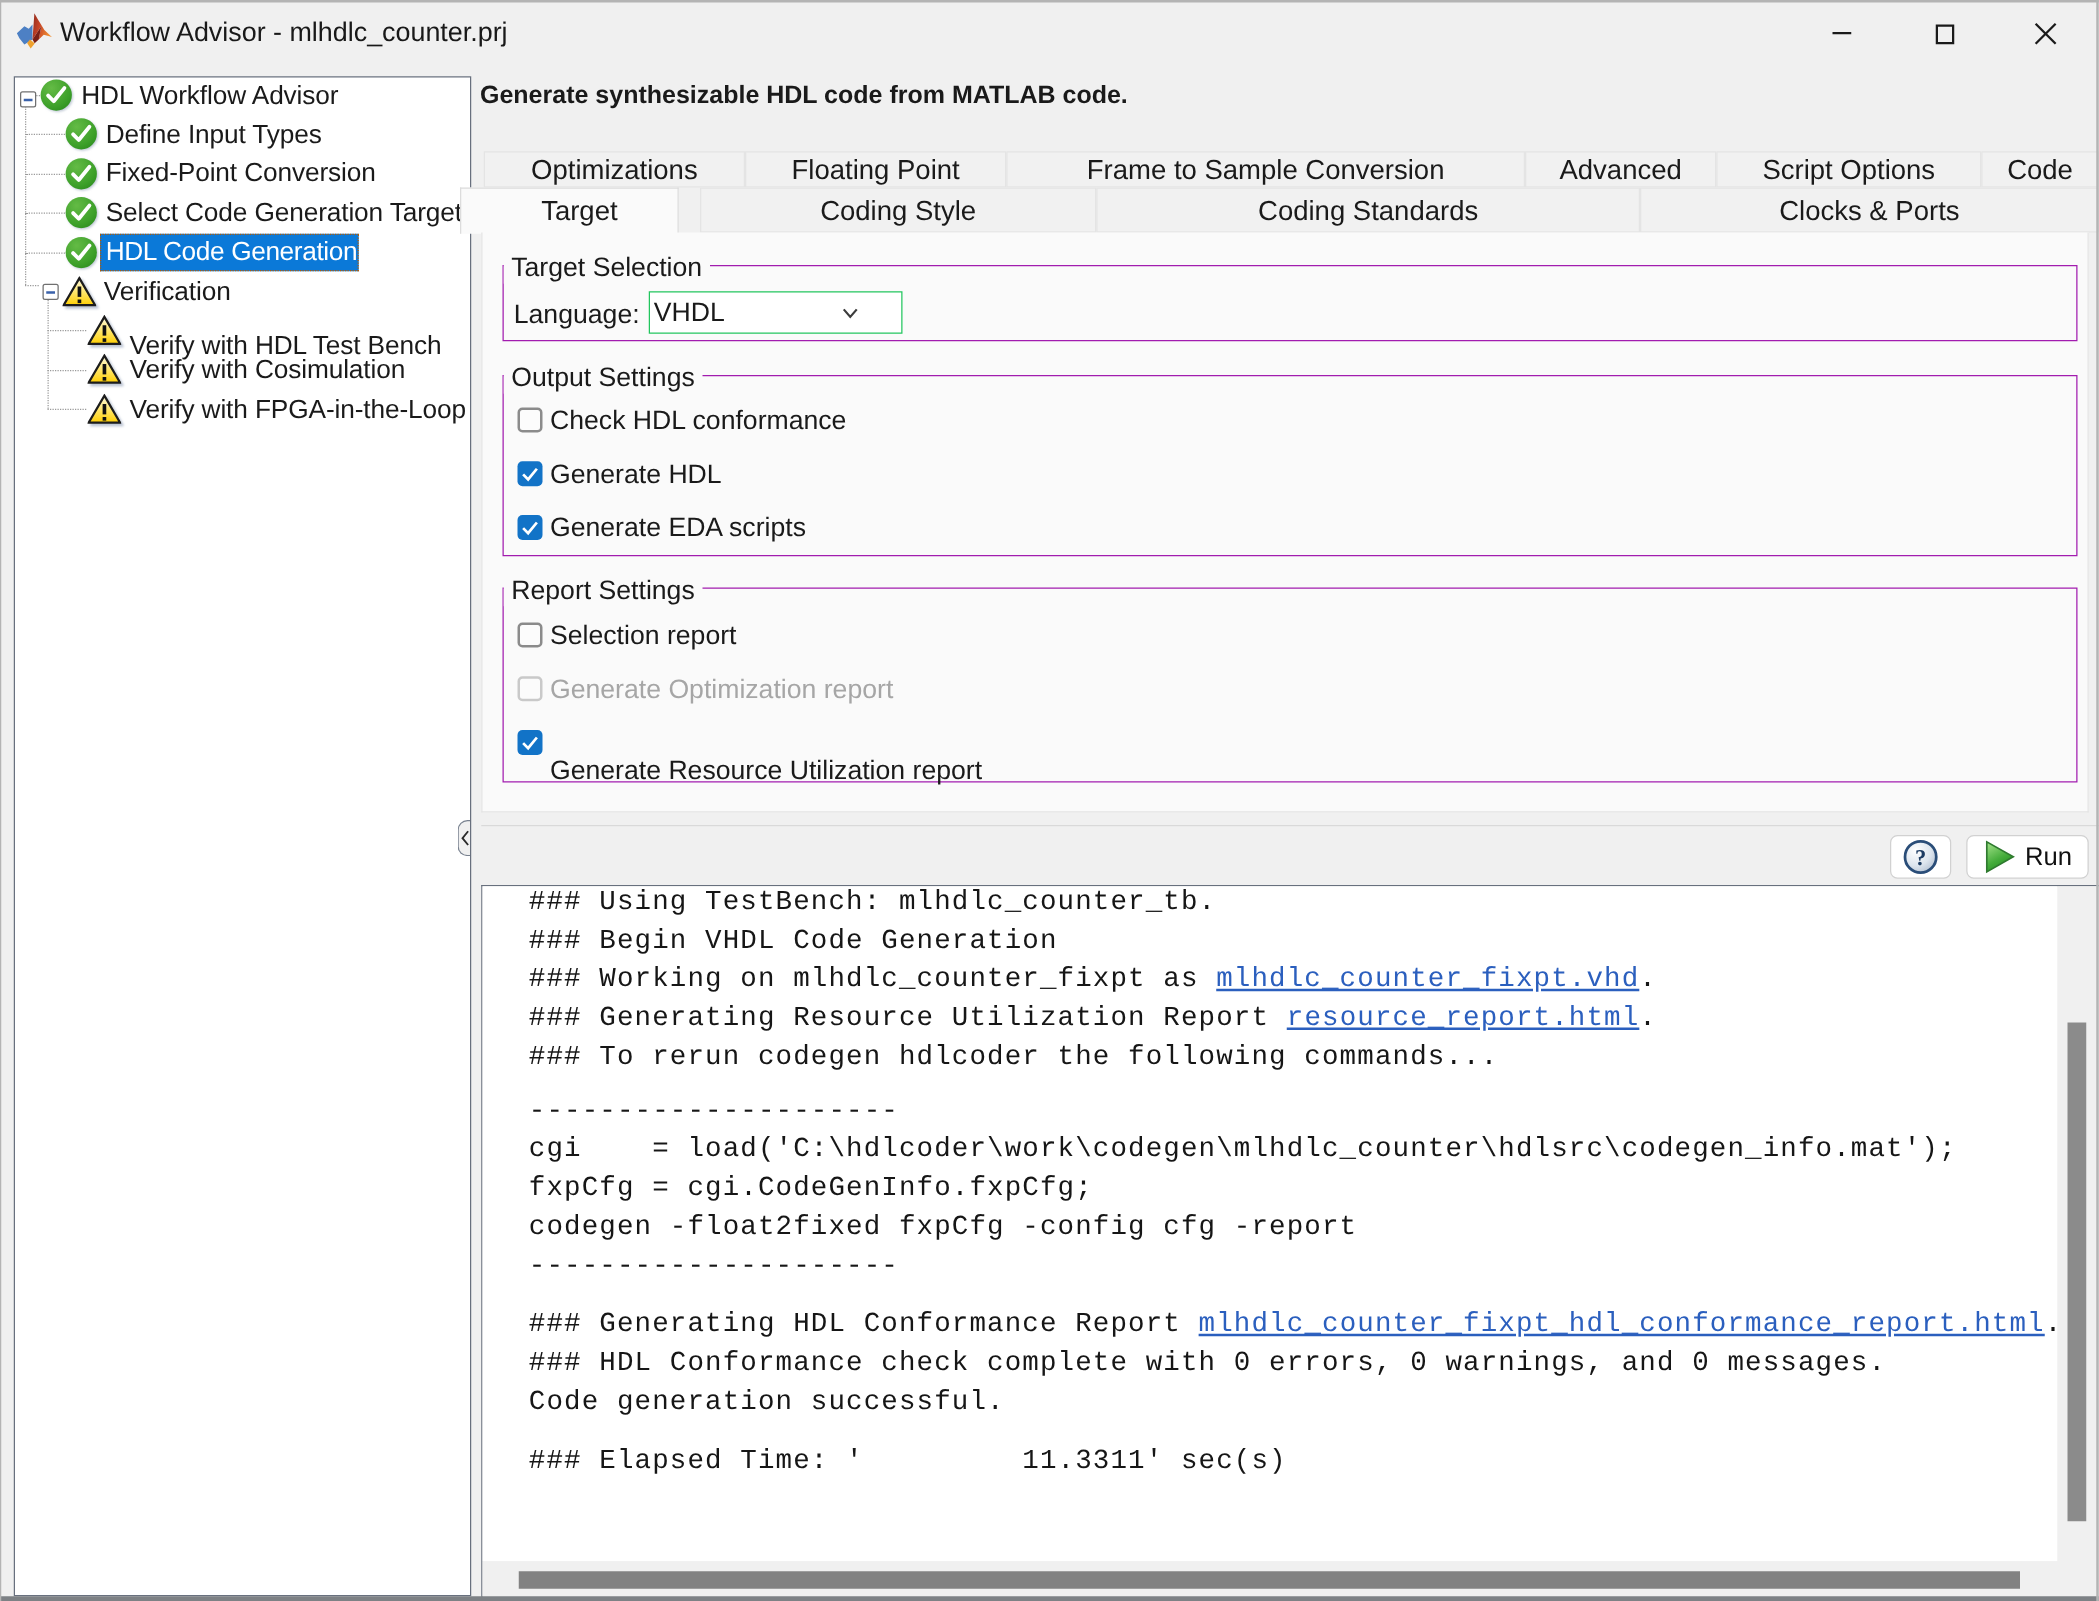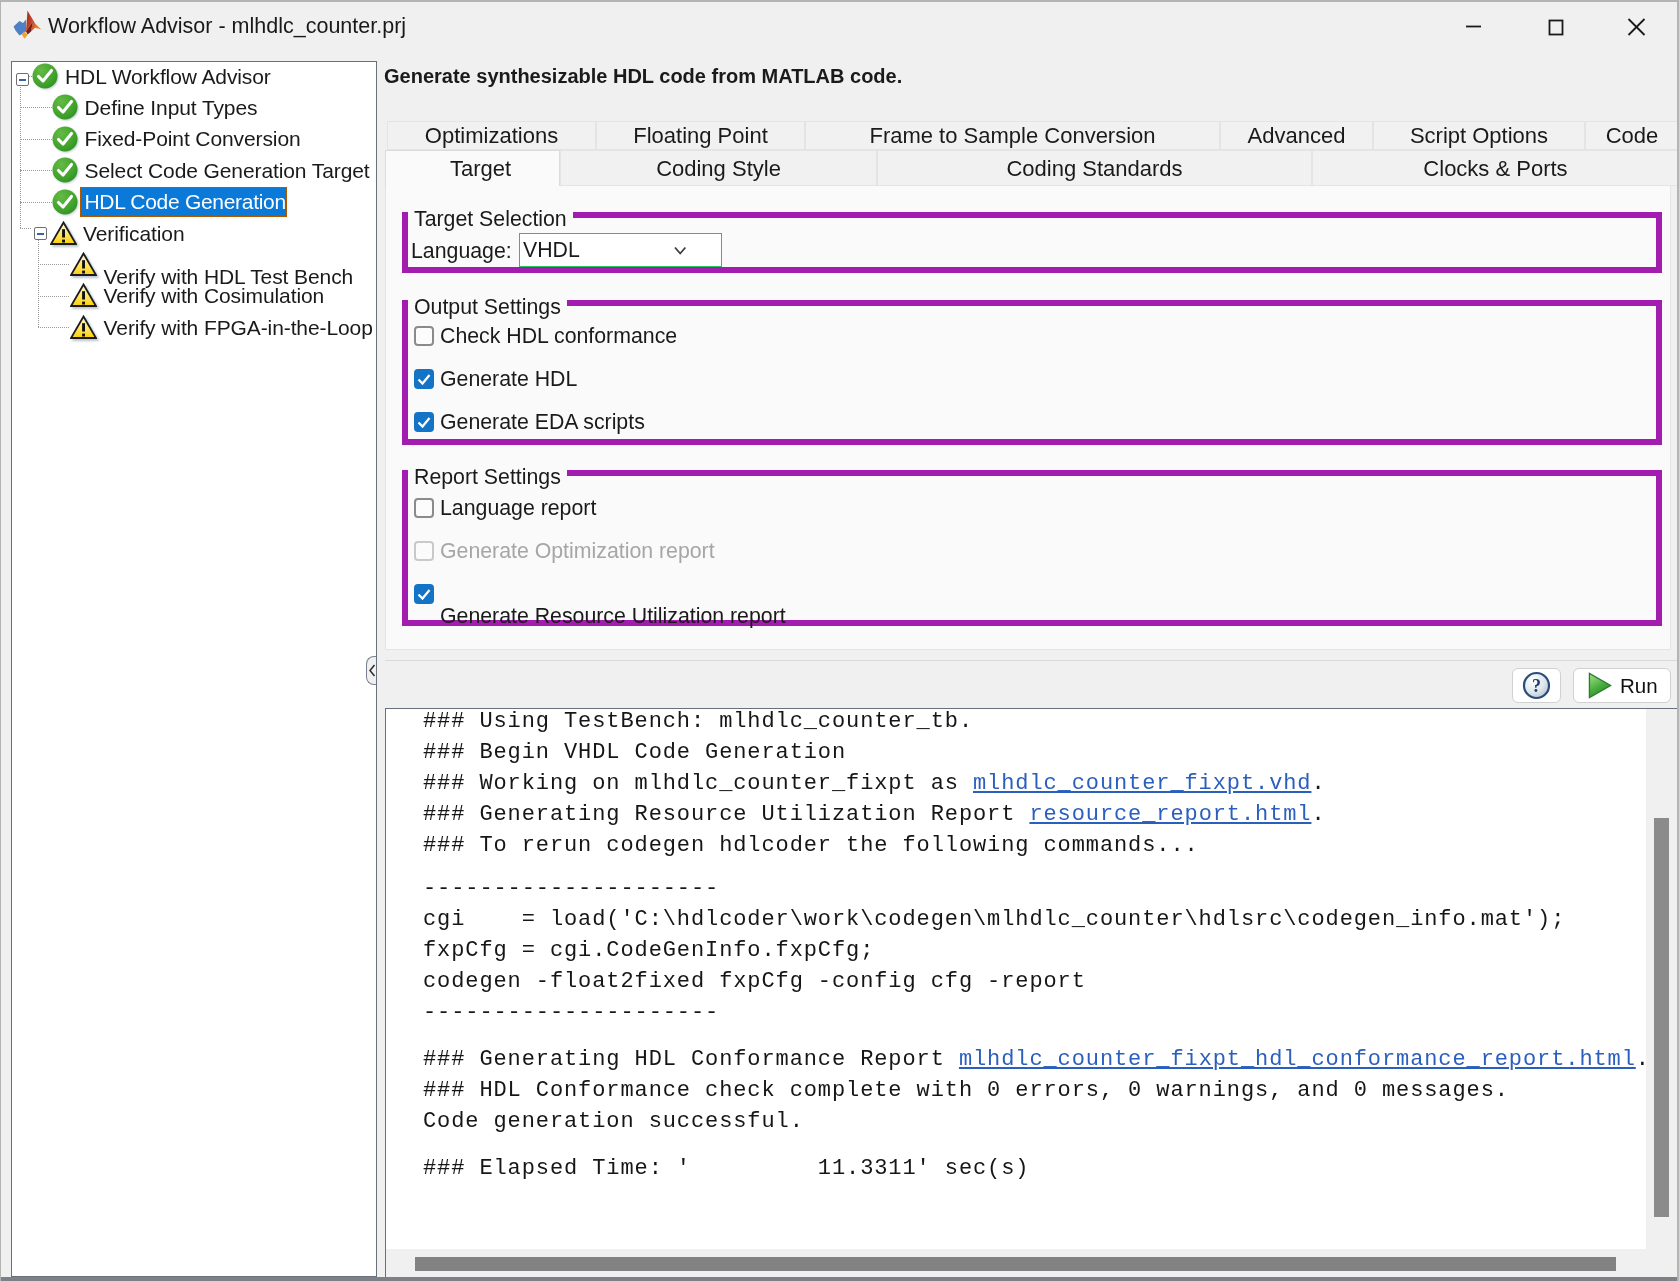--- a/index.html
+++ b/index.html
@@ -19,21 +19,21 @@
   .dotv{position:absolute;width:0;border-left:1px dotted #9a9a9a;}
   .doth{position:absolute;height:0;border-top:1px dotted #9a9a9a;}
   .ck26{position:absolute;width:26px;height:26px;filter:drop-shadow(1px 1.5px 1px rgba(150,165,185,.6));}
   .wn27{position:absolute;width:27px;height:25px;filter:drop-shadow(2px 2px 1px rgba(165,178,198,.75));}
   
   .tab{position:absolute;box-sizing:border-box;background:#f1f1f1;border:1px solid #e4e4e4;
        font-size:22px;color:#1a1a1a;text-align:center;}
   
   #panel{left:385px;top:186px;width:1286px;height:464px;background:#fafafa;
          border:1px solid #e4e4e4;border-top:none;box-sizing:border-box;}
-  .fieldset{position:absolute;border:6px solid #a21caf;box-sizing:border-box;padding-left:44px;}
+  .fieldset{position:absolute;border:1px solid #a21caf;box-sizing:border-box;padding-left:44px;}
   .legend{position:absolute;top:-12px;left:0px;background:#fafafa;padding:0 6px;
           font-size:21.3px;color:#1a1a1a;line-height:26px;white-space:nowrap;}
   .cb{position:absolute;width:20px;height:20px;box-sizing:border-box;border-radius:4px;}
   .cb.un{border:2px solid #8b8b8b;background:#fcfcfc;}
   .cb.dis{border:2px solid #c9c9c9;background:#fbfbfb;}
   .cb.ck{background:#1273c7;}
   .cblbl{position:absolute;font-size:21.3px;color:#1a1a1a;white-space:nowrap;}
   
   .btn{position:absolute;background:#fff;border:1px solid #d1d1d1;border-radius:6px;box-sizing:border-box;}
   
@@ -164,21 +164,21 @@
   <div class="tab" style="left:387px;top:121px;width:209px;height:29px;line-height:28px;">Optimizations</div>
   <div class="tab" style="left:596px;top:121px;width:209px;height:29px;line-height:28px;">Floating Point</div>
   <div class="tab" style="left:805px;top:121px;width:415px;height:29px;line-height:28px;">Frame to Sample Conversion</div>
   <div class="tab" style="left:1220px;top:121px;width:153px;height:29px;line-height:28px;">Advanced</div>
   <div class="tab" style="left:1373px;top:121px;width:212px;height:29px;line-height:28px;">Script Options</div>
   <div class="tab" style="left:1585px;top:121px;width:94px;height:29px;line-height:28px;">Code</div>
 
   <div class="tab" style="left:560px;top:150px;width:317px;height:36px;line-height:35px;">Coding Style</div>
   <div class="tab" style="left:877px;top:150px;width:435px;height:36px;line-height:35px;">Coding Standards</div>
   <div class="tab" style="left:1312px;top:150px;width:367px;height:36px;line-height:35px;">Clocks &amp; Ports</div>
-  <div class="tab" style="left:385px;top:150px;width:175px;height:37px;line-height:35px;background:#fafafa;border-color:#dcdcdc;border-bottom:none;padding-left:16px;">Target</div>
+  <div class="tab" style="left:368px;top:150px;width:175px;height:37px;line-height:35px;background:#fafafa;border-color:#dcdcdc;border-bottom:none;padding-left:16px;">Target</div>
 
   <div class="abs" id="panel"></div>
 
   <div class="fieldset" style="left:402px;top:212px;width:1260px;height:61px;">
     <span class="legend">Target Selection</span>
   </div>
   <div class="abs lbl" style="left:411px;top:236px;line-height:31px;">Language:</div>
   <div class="abs" style="left:519px;top:232.5px;width:203px;height:34px;background:#fff;border:1px solid #22c55e;box-sizing:border-box;">
     <span class="lbl" style="position:absolute;left:3px;top:1px;line-height:31px;">VHDL</span>
     <svg style="position:absolute;left:154px;top:12px" width="13" height="10" viewBox="0 0 13 10">
@@ -201,21 +201,21 @@
     <svg width="20" height="20" viewBox="0 0 20 20">
         <polyline points="4.5,10.5 8.5,14.5 15.5,6" fill="none" stroke="#fff" stroke-width="2.2"></polyline>
       </svg>
   </div>
   <div class="cblbl" style="left:440px;top:407px;line-height:31px;">Generate EDA scripts</div>
 
   <div class="fieldset" style="left:402px;top:470px;width:1260px;height:156px;">
     <span class="legend">Report Settings</span>
   </div>
   <div class="cb un" style="left:414px;top:498px;"></div>
-  <div class="cblbl" style="left:440px;top:493px;line-height:31px;">Language report</div>
+  <div class="cblbl" style="left:440px;top:493px;line-height:31px;">Selection report</div>
   <div class="cb dis" style="left:414px;top:541px;"></div>
   <div class="cblbl" style="left:440px;top:536px;line-height:31px;color:#a6a6a6;">Generate Optimization report</div>
   <div class="cb ck" style="left:414px;top:584px;">
     <svg width="20" height="20" viewBox="0 0 20 20">
         <polyline points="4.5,10.5 8.5,14.5 15.5,6" fill="none" stroke="#fff" stroke-width="2.2"></polyline>
       </svg>
   </div>
   <div class="cblbl" style="left:440px;top:601px;line-height:31px;">Generate Resource Utilization report</div>
 
   <div class="abs" style="left:385px;top:660px;width:1294px;height:1px;background:#d9d9d9;"></div>

